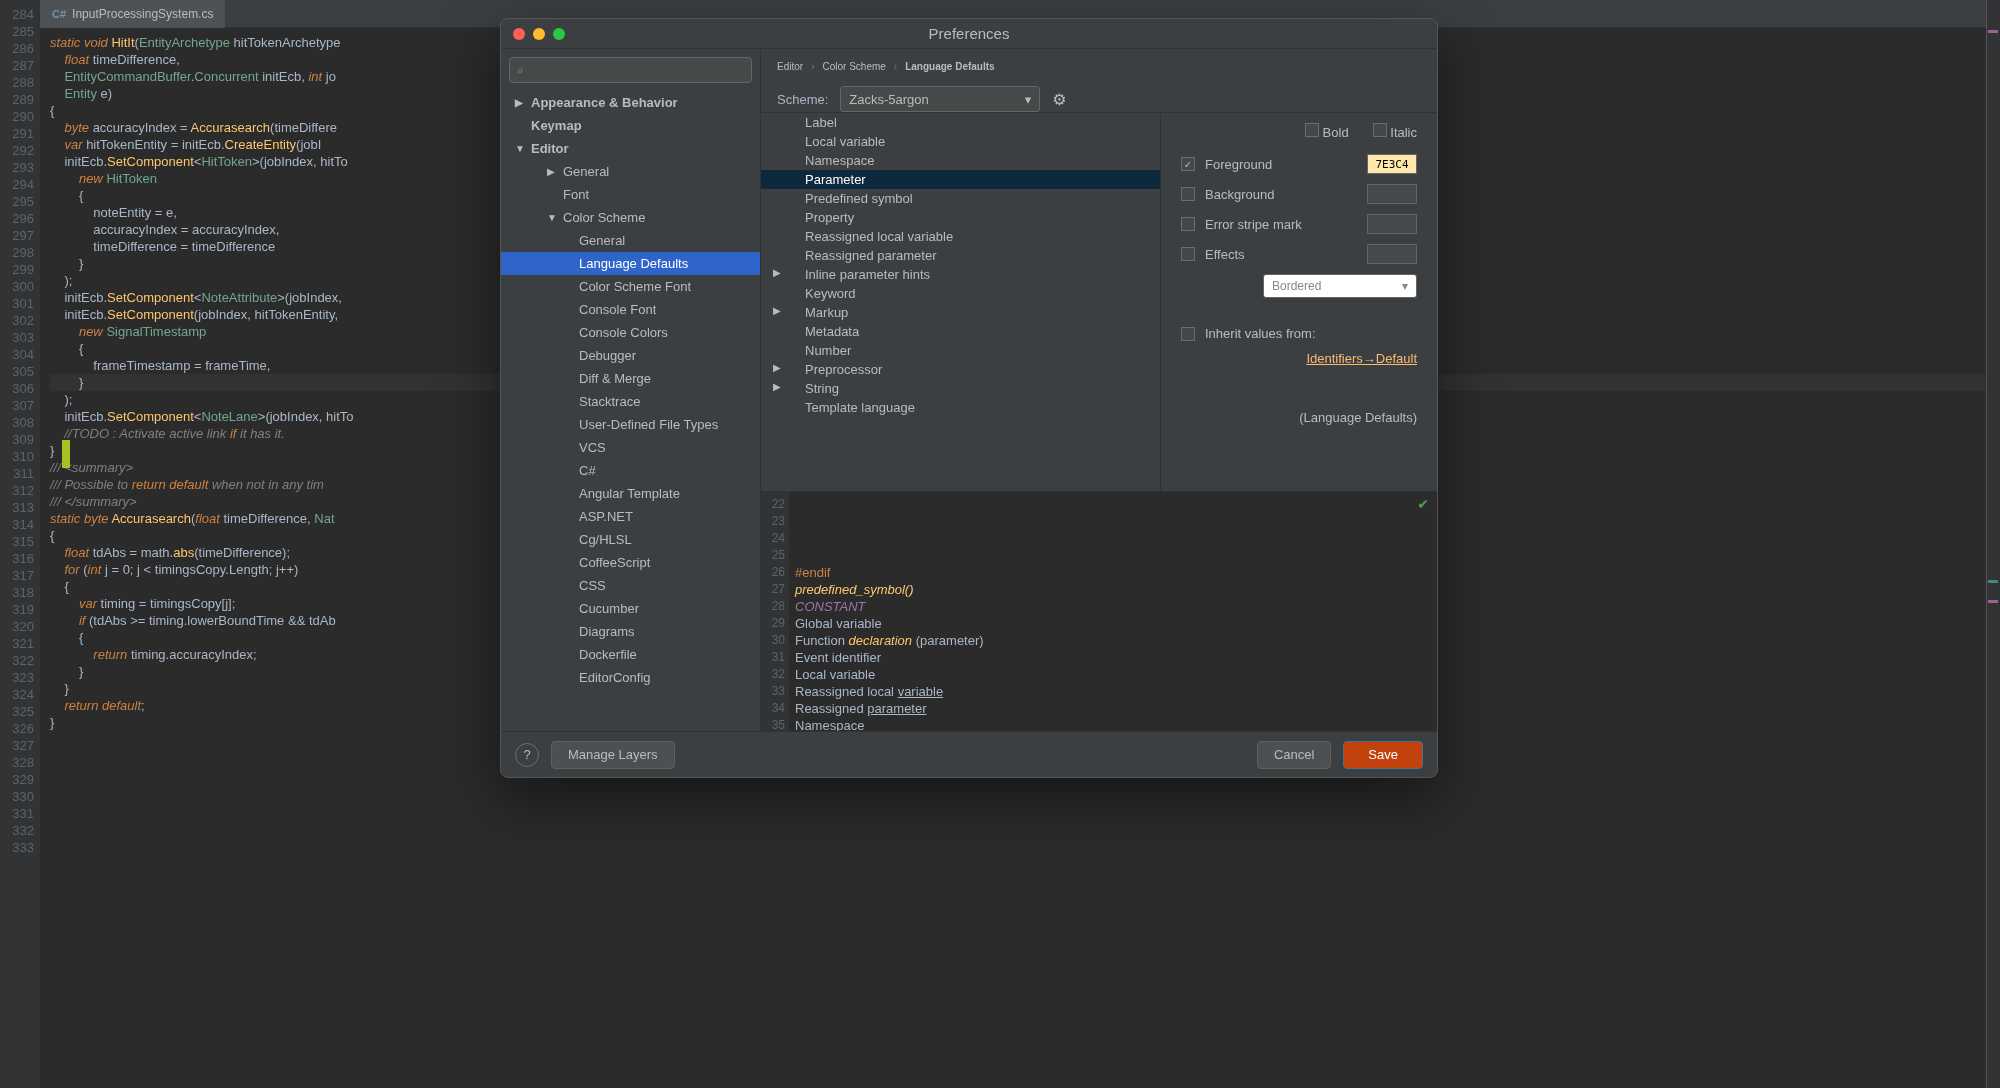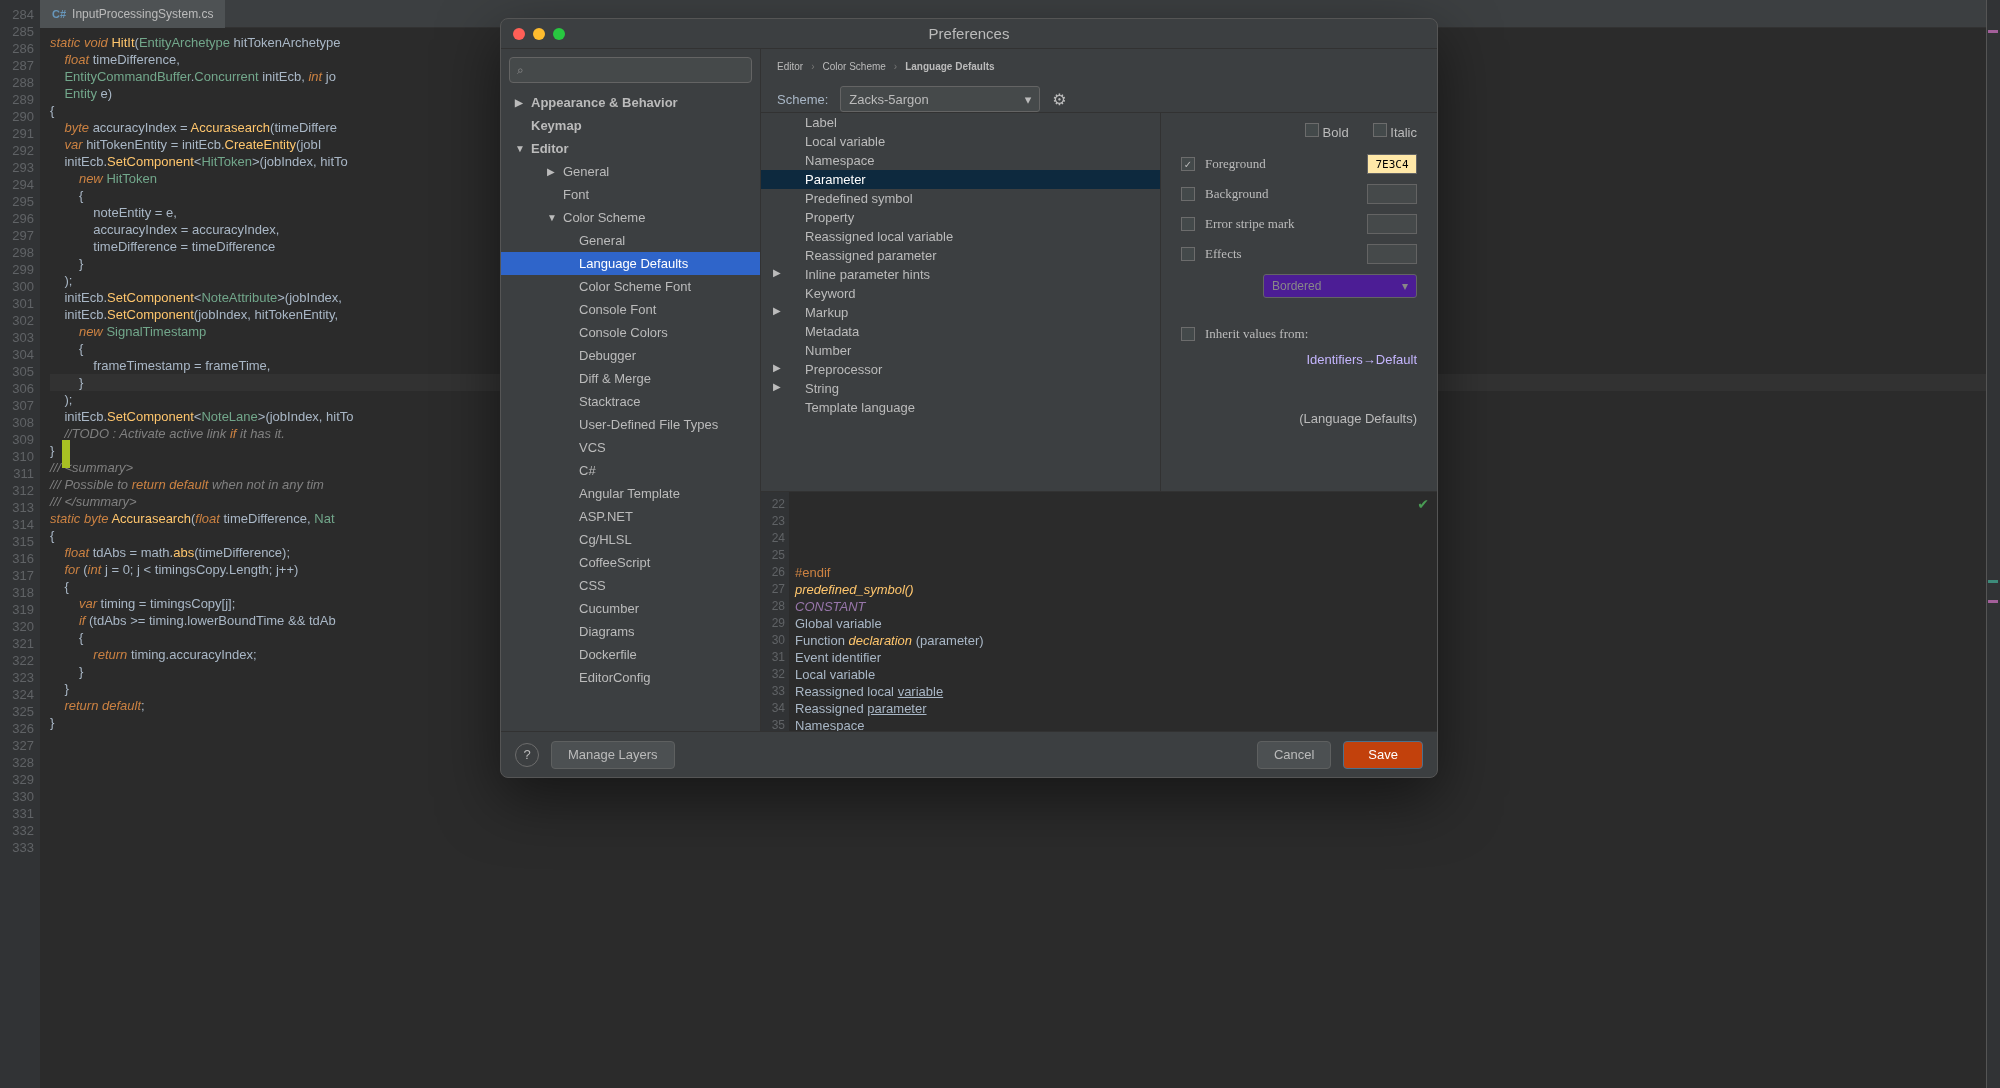--- a/index.html
+++ b/index.html
@@ -59,27 +59,27 @@
 
 .split { flex: 1; display: flex; min-height: 0; }
 .attr-list { width: 400px; border-right: 1px solid #323232; overflow: auto; font-size: 13px; color: #bbb; }
 .attr-item { padding: 2px 12px 2px 44px; position: relative; }
 .attr-item .disc { position: absolute; left: 12px; font-size: 10px; color: #bbb; }
 .attr-item.selected { background: #0d293e; color: #fff; }
 
 .style-panel { flex: 1; padding: 10px 20px; font-size: 13px; color: #bbb; }
 .top-checks { display: flex; justify-content: flex-end; gap: 24px; margin-bottom: 14px; }
 .row { display: flex; align-items: center; gap: 10px; margin-bottom: 10px; }
-.row .lbl { flex:1;font-family:Liberation Serif, serif; }
+.row .lbl { flex:1; }
 .chk { width: 14px; height: 14px; border: 1px solid #6c6c6c; background: #43494a; display: inline-flex; align-items:center; justify-content:center; font-size:10px; color:#bbb; }
 .chk.on::after { content:"✓"; }
 .swatch { width: 50px; height: 20px; border: 1px solid #646464; background: #45494a; }
 .swatch.fg { background: #ffe8a8; color:#000; font:11px monospace; display:flex; align-items:center; justify-content:center; }
-.dropdown { width: 154px; height: 24px; background: #4c1d95; border: 1px solid #646464; color: #888; display:flex; align-items:center; justify-content:space-between; padding:0 8px; border-radius:3px; font-size:12px; }
-.inherit-link { color: #c4b5fd; text-align: right; }
+.dropdown { width: 154px; height: 24px; background: #ffffff; border: 1px solid #646464; color: #888; display:flex; align-items:center; justify-content:space-between; padding:0 8px; border-radius:3px; font-size:12px; }
+.inherit-link { color: #fdba74; text-align: right; text-decoration: underline; }
 .inherit-sub { color: #bbb; text-align: right; margin-top: 44px; }
 
 .preview { height: 240px; border-top: 1px solid #323232; background: #2b2b2b; font: 13px/17px "Menlo", monospace; white-space: pre; overflow: auto; position: relative; }
 .preview .pgutter { position:absolute; left:0; top:0; width:28px; background:#313335; color:#606366; text-align:right; padding:4px 4px 0 0; font:12px/17px monospace; }
 .preview .pcode { padding: 4px 0 0 34px; }
 .p-kw { color:#cc8242; } .p-fn { color:#ffc66d; font-style:italic; }
 .p-const { color:#9876aa; font-style:italic; }
 .p-underline { text-decoration: underline; }
 .p-check { position:absolute; right:8px; top:4px; color:#499c54; font-size:14px; }
 

